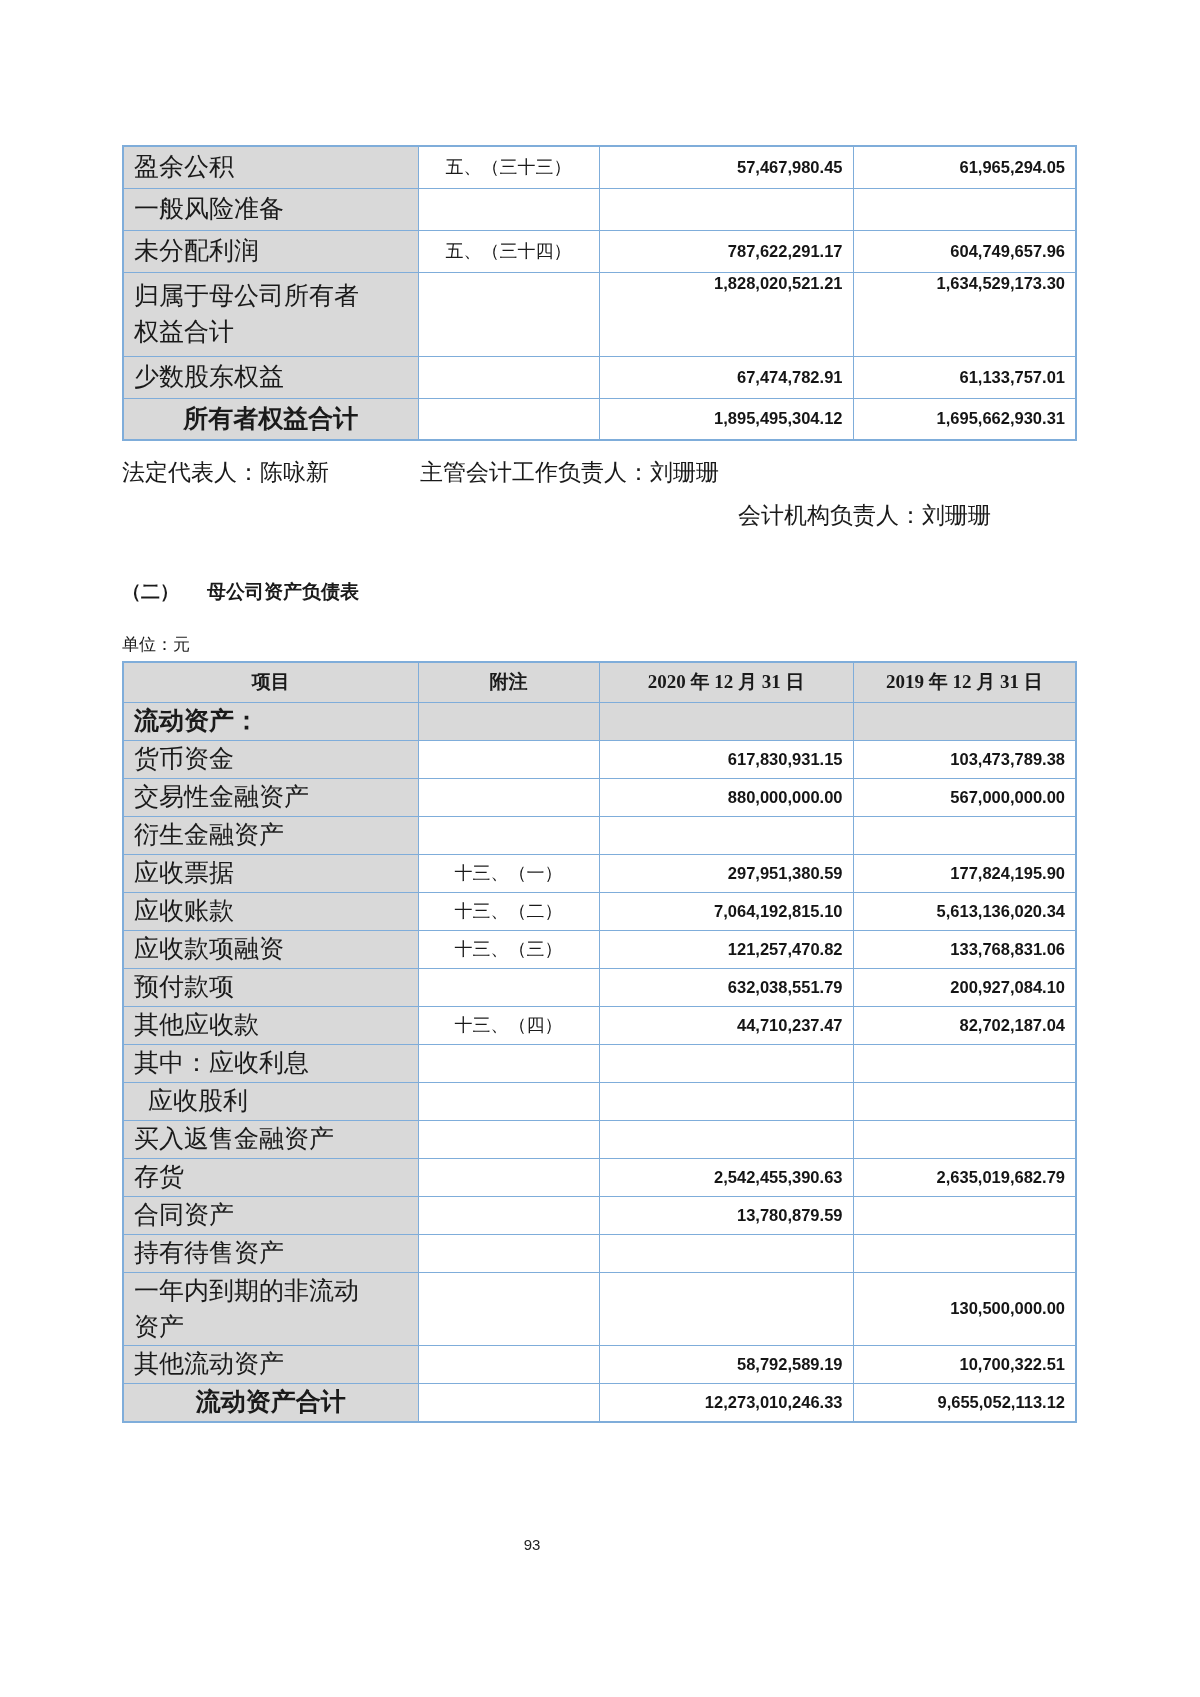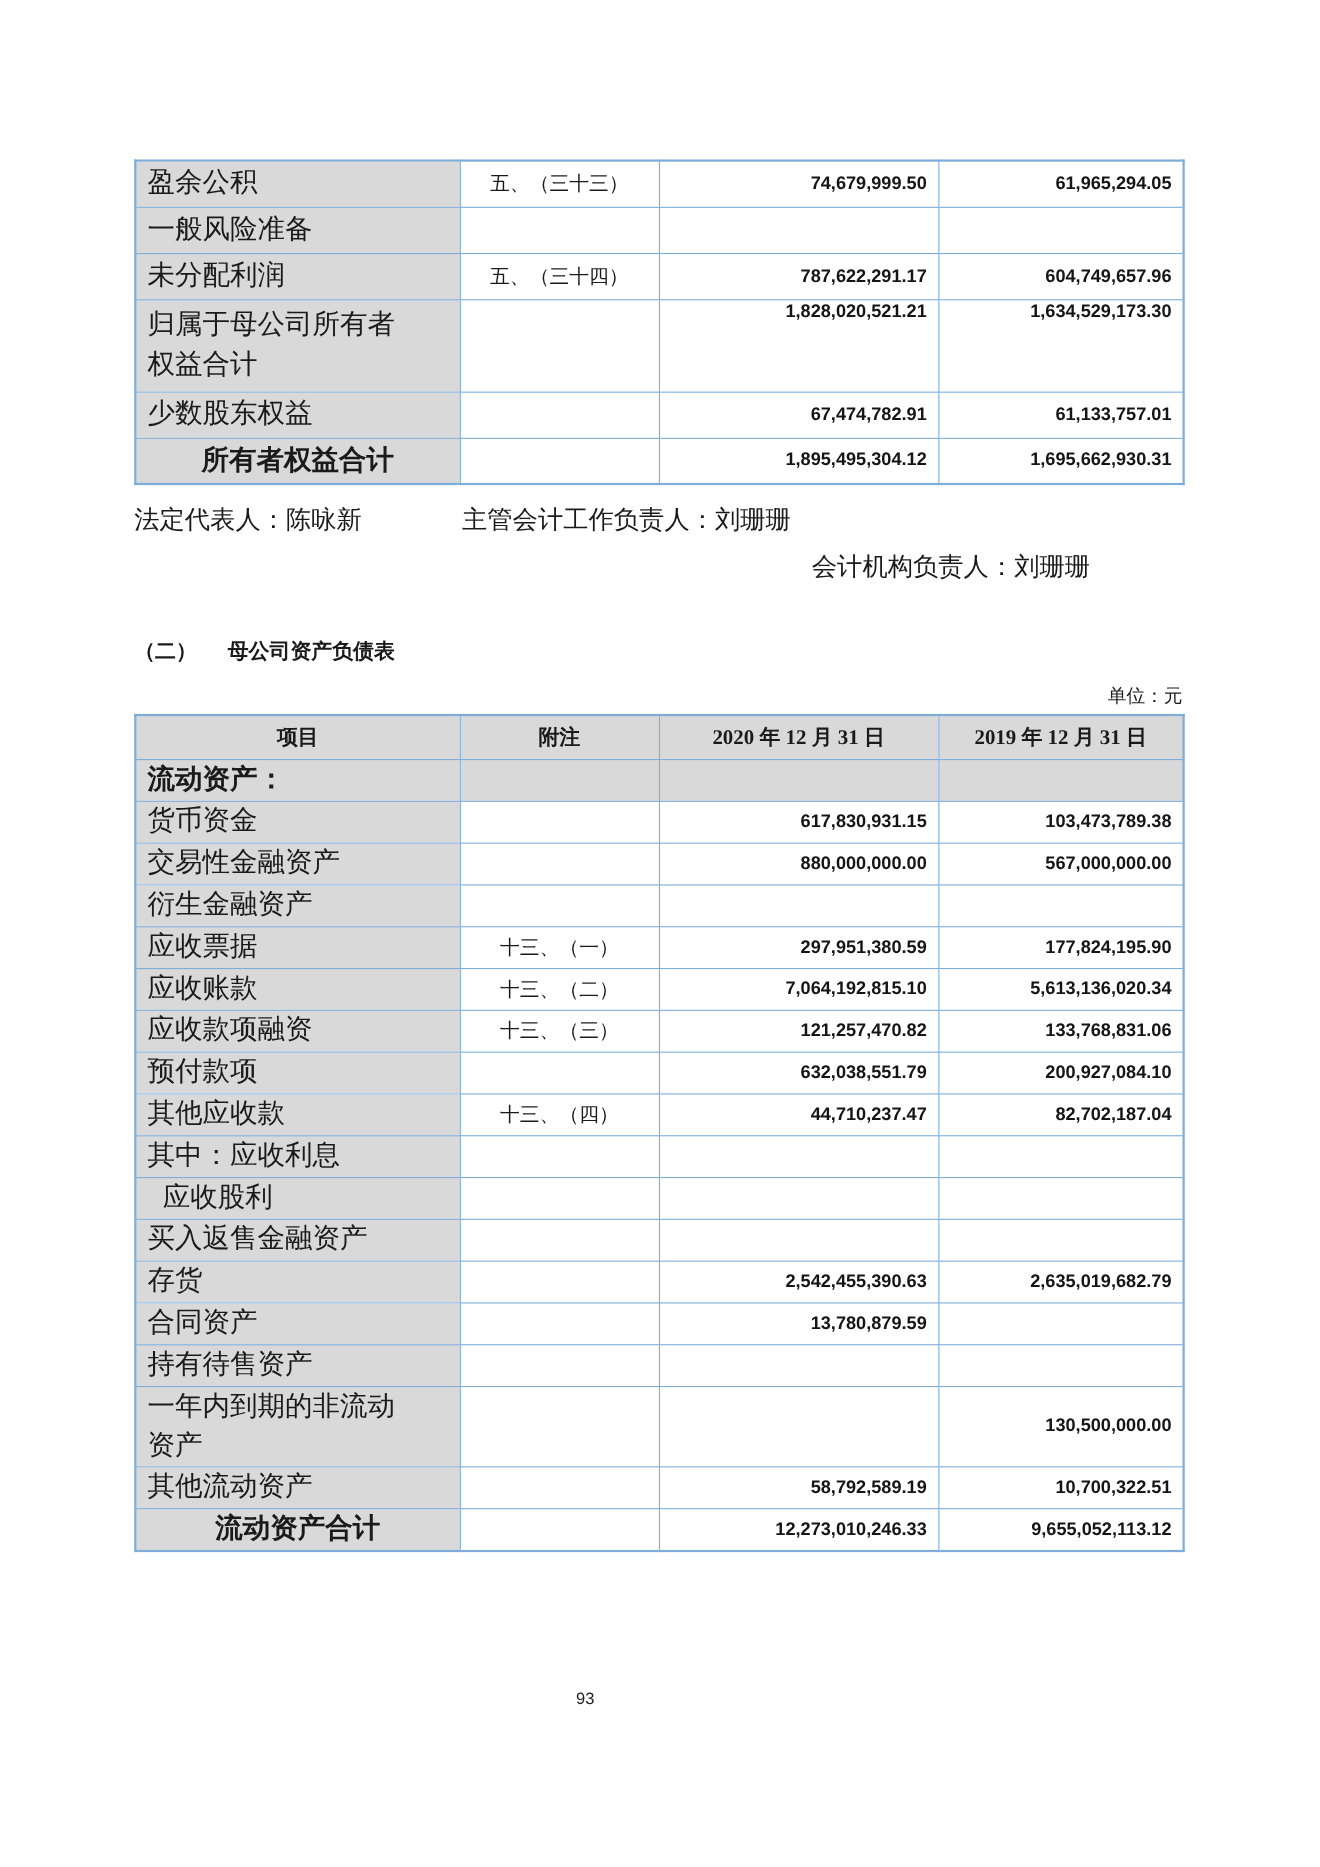--- a/index.html
+++ b/index.html
@@ -72,22 +72,21 @@
 
   .section-title{
     margin-top:96px;
     font-size:19px;
     font-weight:bold;
     height:26px;
   }
   .section-title .num{margin-right:28px;}
 
   .unit-line{
-    margin-top:16px;
-    text-align:right;
+    margin-top:28px;
     font-size:17px;
     height:22px;
   }
 
   .page-number{
     position:absolute;
     top:1536px;
     left:0;width:1064px;
     text-align:center;
     font-size:15px;
@@ -105,21 +104,21 @@
       <colgroup>
         <col style="width:295px">
           <col style="width:181px">
           <col style="width:254px">
           <col style="width:223px">
       </colgroup>
       <tbody>
           <tr>
             <td class="c-label">盈余公积</td>
             <td class="c-note">五、（三十三）</td>
-            <td class="c-num">74,679,999.50</td>
+            <td class="c-num">57,467,980.45</td>
             <td class="c-num">61,965,294.05</td>
           </tr>
           <tr>
             <td class="c-label">一般风险准备</td>
             <td class="c-note"></td>
             <td class="c-num"></td>
             <td class="c-num"></td>
           </tr>
           <tr>
             <td class="c-label">未分配利润</td>

